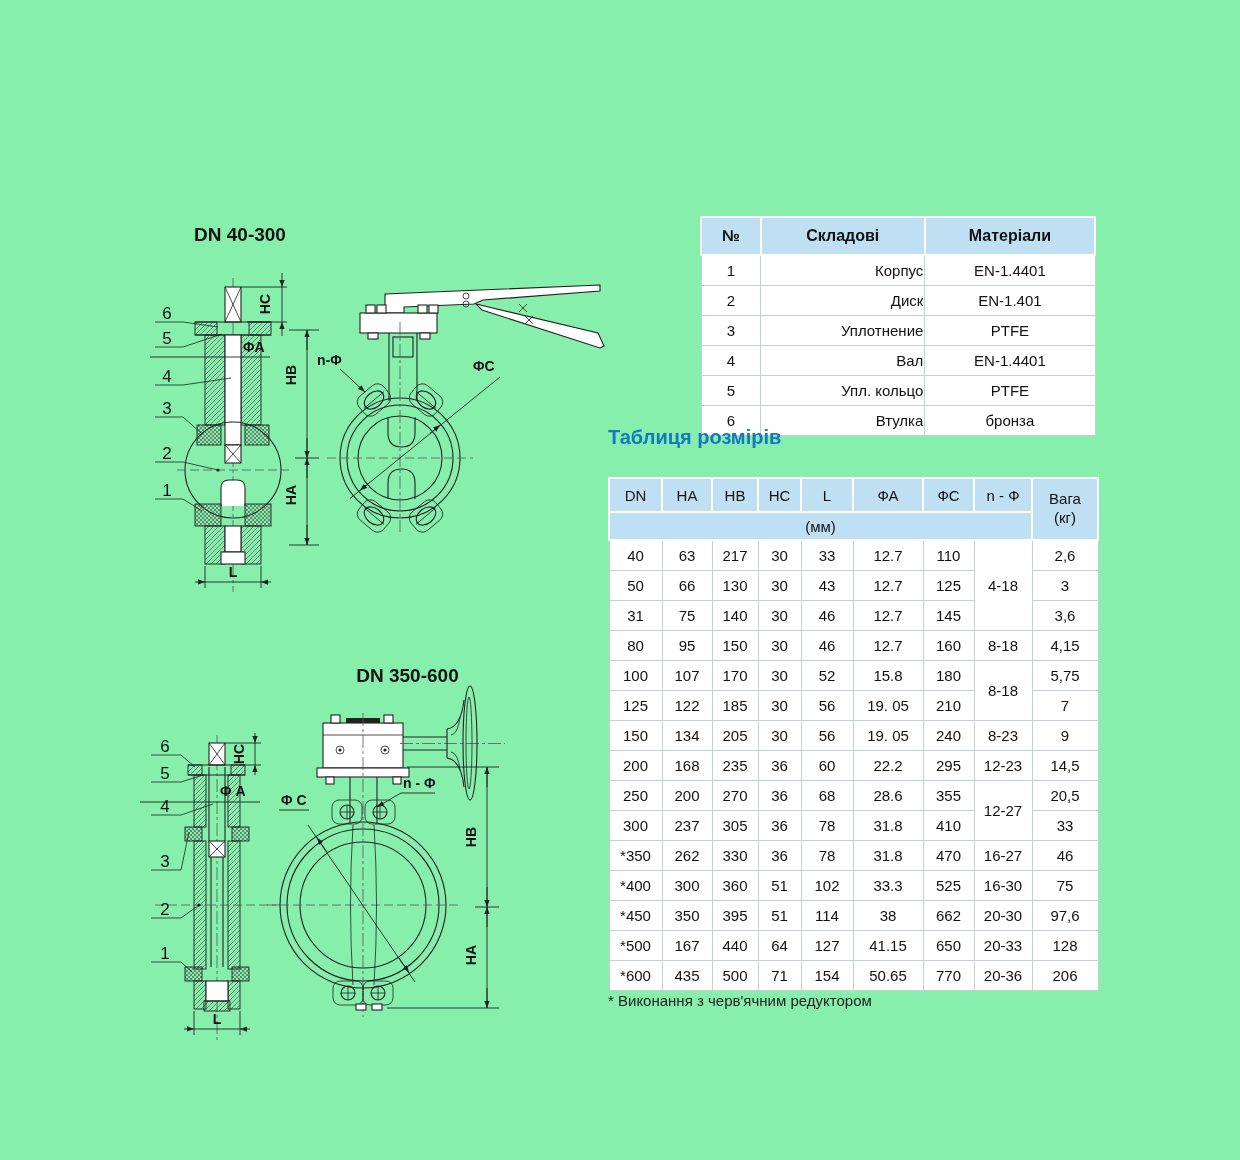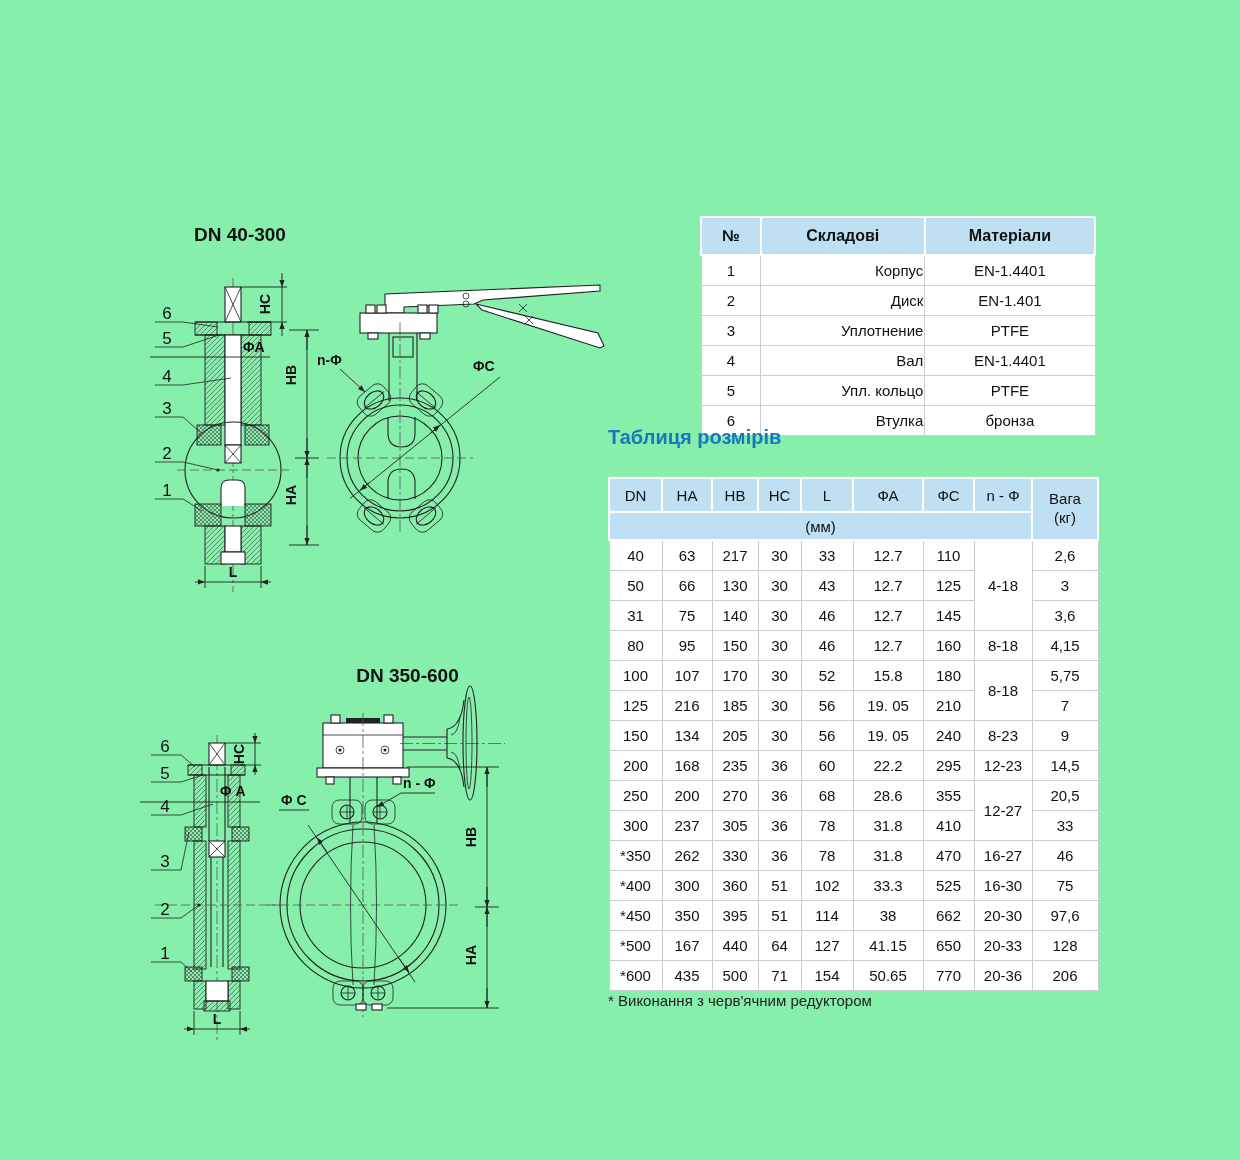--- a/index.html
+++ b/index.html
@@ -538,21 +538,21 @@
           <td>170</td>
           <td>30</td>
           <td>52</td>
           <td>15.8</td>
           <td>180</td>
           <td rowspan="2">8-18</td>
           <td>5,75</td>
         </tr>
         <tr>
           <td>125</td>
-          <td>216</td>
+          <td>122</td>
           <td>185</td>
           <td>30</td>
           <td>56</td>
           <td>19. 05</td>
           <td>210</td>
           <td>7</td>
         </tr>
         <tr>
           <td>150</td>
           <td>134</td>

